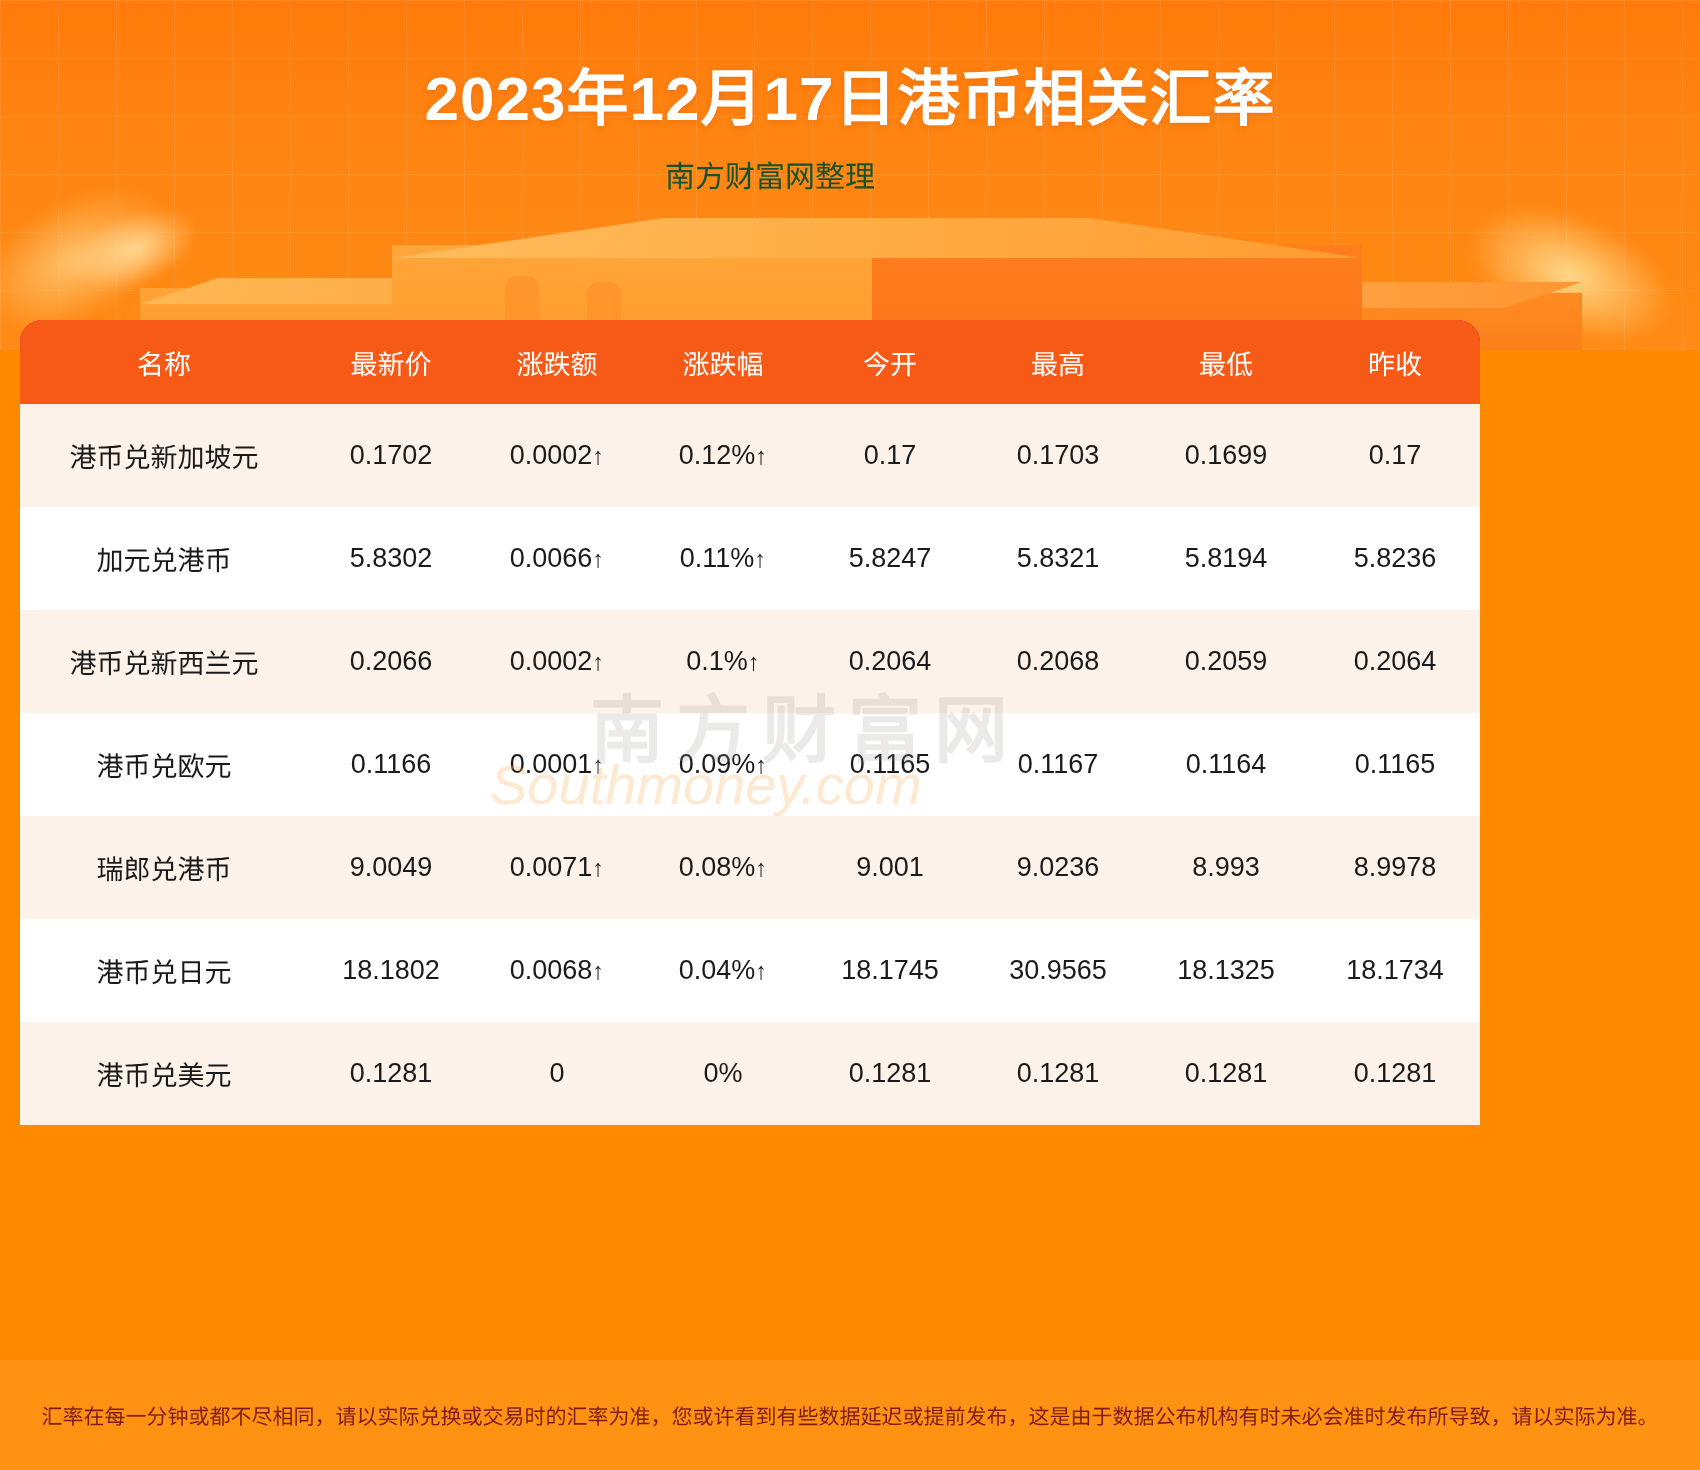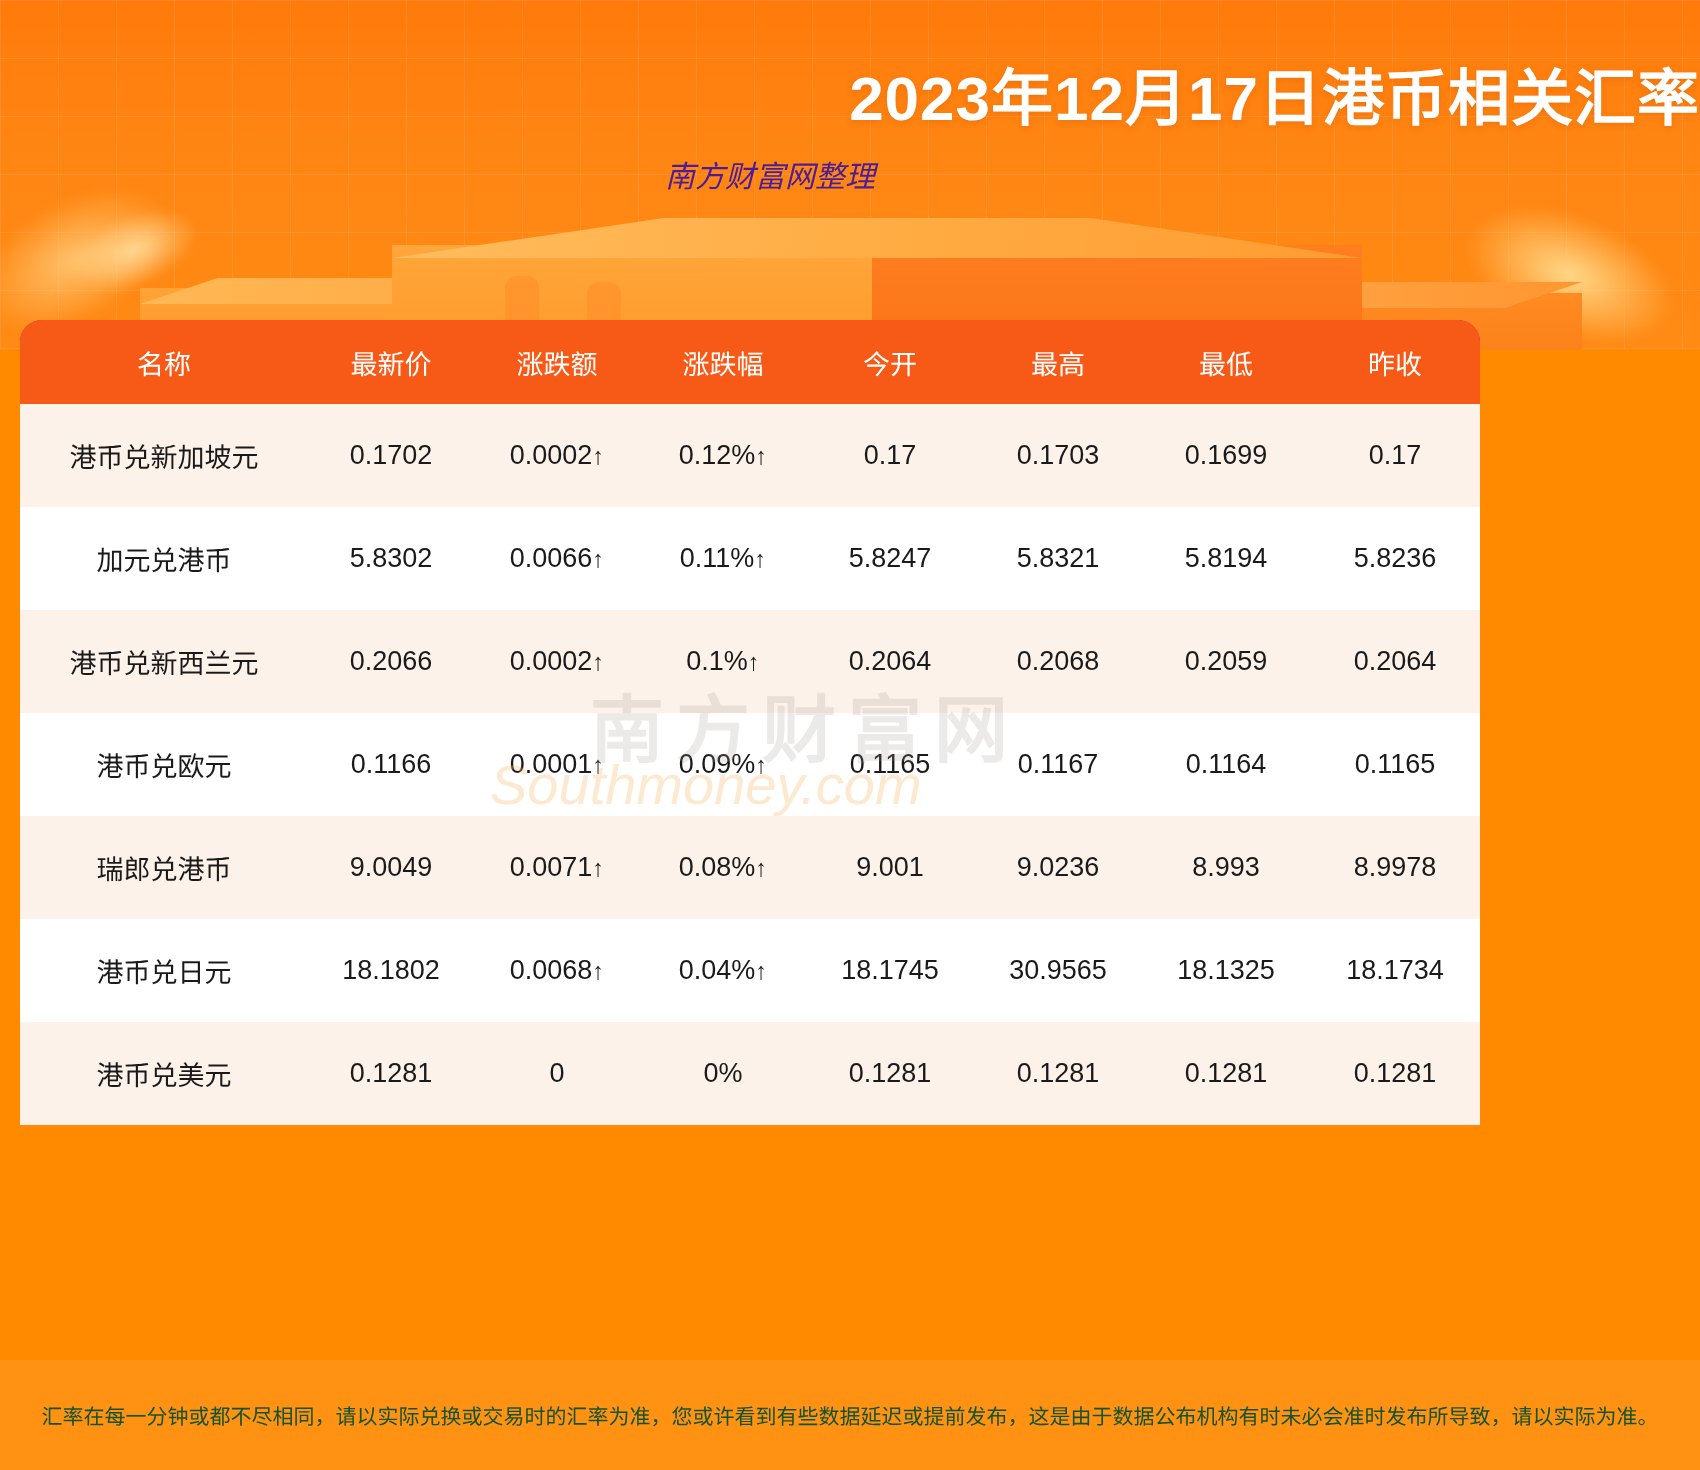--- a/index.html
+++ b/index.html
@@ -110,37 +110,36 @@
     border-radius: 12px 12px 0 0;
   }
   .pod-notch.n1 { left: 505px; top: 276px; width: 34px; height: 50px; }
   .pod-notch.n2 { left: 587px; top: 282px; width: 34px; height: 82px; }
 
   
   .title {
     position: absolute;
     left: 0; top: 48px;
     width: 1700px;
-    text-align: right;
+    text-align: center;
     font-size: 62px;
     font-weight: bold;
     color: #FFFFFF;
     letter-spacing: 1px;
     z-index: 5;
     text-shadow: 0 2px 6px rgba(190,70,0,0.25);
   }
   .subtitle {
     position: absolute;
     left: 0; top: 152px;
     width: 1540px;
     text-align: center;
     font-size: 30px;
-    color: #4c1d95;
+    color: #14532d;
     z-index: 5;
-    font-style: italic;
   }
 
   
   .card {
     position: absolute;
     left: 20px; top: 320px;
     width: 1460px;
     border-radius: 22px 22px 0 0;
     overflow: hidden;
     z-index: 6;
@@ -220,21 +219,21 @@
     position: absolute;
     left: 0; bottom: 0;
     width: 1700px;
     height: 110px;
     background: #FF9212;
     display: flex;
     align-items: center;
     justify-content: center;
   }
   .footer-text {
-    color: #14532d;
+    color: #7f1d1d;
     font-size: 21px;
     white-space: nowrap;
     letter-spacing: 0px;
   }
 </style>
 </head>
 <body>
 
 <div class="page">
 

